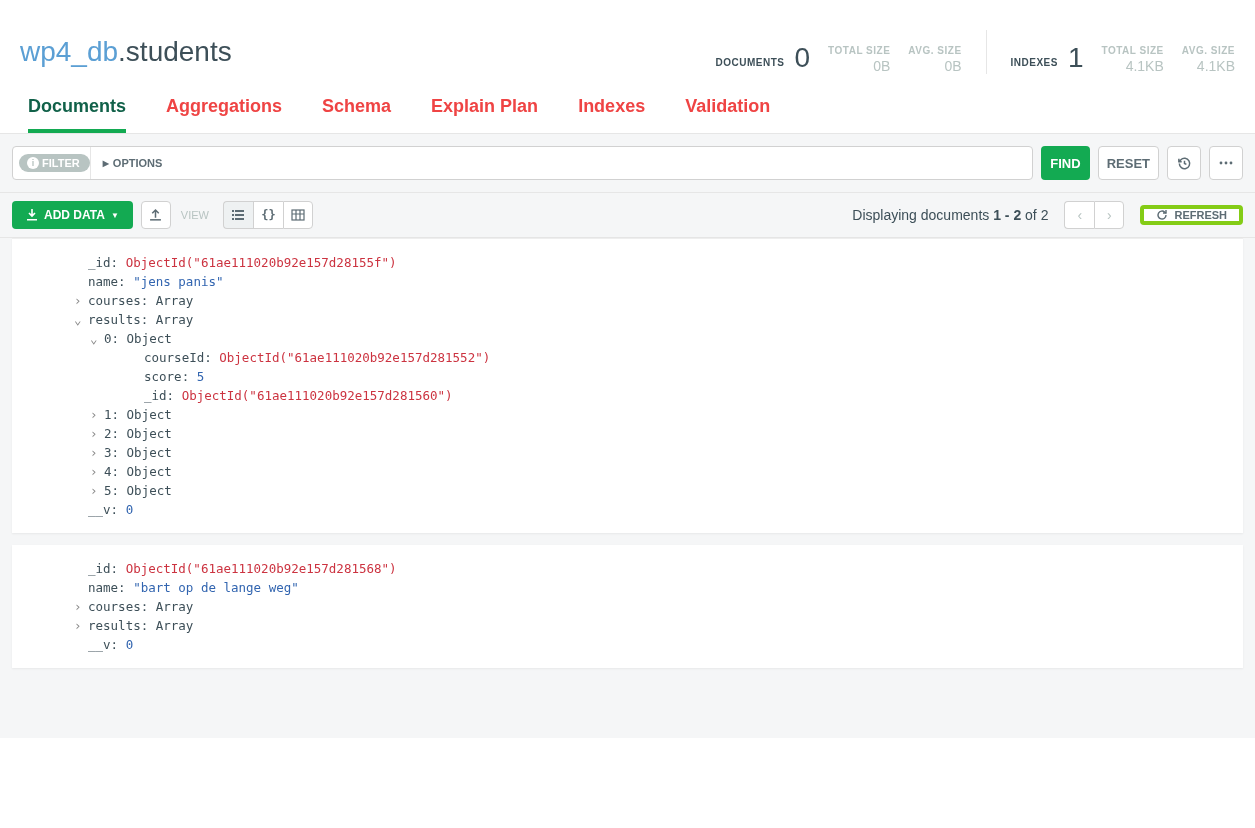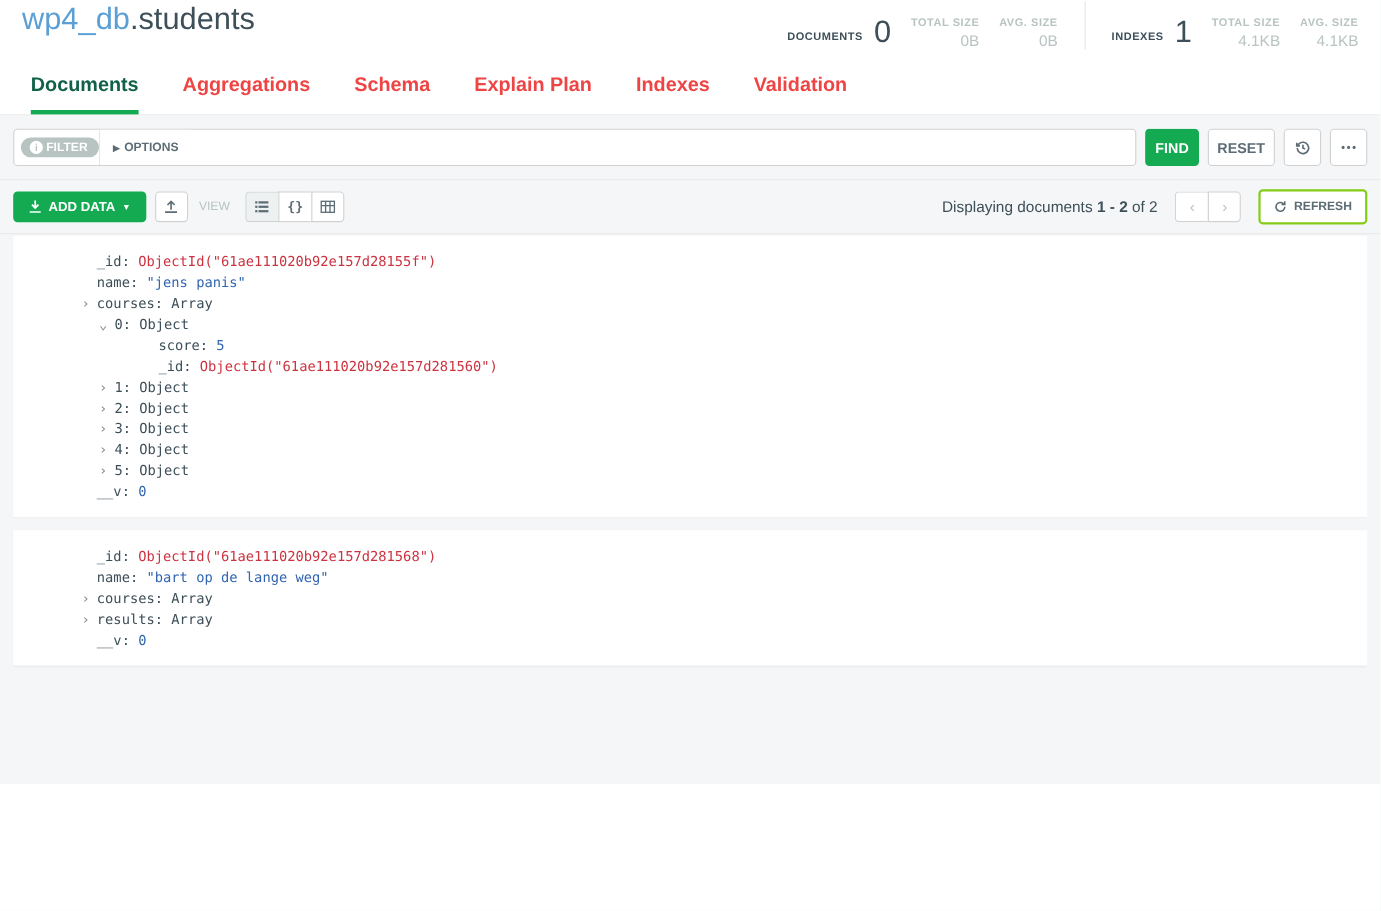--- a/index.html
+++ b/index.html
@@ -1,18 +1,18 @@
 <!DOCTYPE html>
 <html><head>
 <meta charset="utf-8">
 <style>
 * { margin: 0; padding: 0; box-sizing: border-box; }
 body { font-family: -apple-system, BlinkMacSystemFont, "Segoe UI", Helvetica, Arial, sans-serif; font-size: 13px; color: #3d4f58; background: #fff; }
 
-.header { display: flex; align-items: flex-start; padding: 1px 20px 0 20px; }
+.header { display: flex; align-items: center; padding: 30px 20px 0 20px; }
 .title { font-size: 28px; font-weight: 400; }
 .title .db { color: #5b9fd4; }
 .title .coll { color: #3d4f58; }
 .stats { margin-left: auto; display: flex; align-items: flex-end; gap: 18px; }
 .stat-group { display: flex; align-items: flex-end; gap: 10px; }
 .stat-label { font-size: 10px; font-weight: 700; letter-spacing: 0.5px; color: #3d4f58; text-transform: uppercase; padding-bottom: 6px; }
 .stat-val { font-size: 28px; color: #3d4f58; font-weight: 300; }
 .stat-col { text-align: right; }
 .stat-col .s-label { font-size: 10px; font-weight: 700; letter-spacing: 0.5px; color: #b8c4c2; }
 .stat-col .s-val { font-size: 14px; color: #b8c4c2; margin-top: 2px; }
@@ -41,21 +41,21 @@
 .view-group .sm-btn { border-radius: 0; border-right: none; }
 .view-group .sm-btn:first-child { border-top-left-radius: 4px; border-bottom-left-radius: 4px; }
 .view-group .sm-btn:last-child { border-top-right-radius: 4px; border-bottom-right-radius: 4px; border-right: 1px solid #d1d1d1; }
 .view-group .sm-btn.active { background: #eef1f2; }
 .spacer { flex: 1; }
 .display-text { font-size: 14px; color: #3d4f58; }
 .pager { display: inline-flex; margin: 0 8px; }
 .pager .sm-btn { border-radius: 0; }
 .pager .sm-btn:first-child { border-top-left-radius: 4px; border-bottom-left-radius: 4px; border-right:none;}
 .pager .sm-btn:last-child { border-top-right-radius: 4px; border-bottom-right-radius: 4px; }
-.refresh-btn { height: 32px; background: #fff; border: 2px solid #84cc16; border-radius: 4px; padding: 0 12px; font-size: 11px; font-weight: 700; color: #5d6c74; display: inline-flex; align-items: center; gap: 6px; cursor:pointer;}
+.refresh-btn { height: 20px; background: #fff; border: 4px solid #84cc16; border-radius: 4px; padding: 0 12px; font-size: 11px; font-weight: 700; color: #5d6c74; display: inline-flex; align-items: center; gap: 6px; cursor:pointer;}
 
 .doc-area { background: #f5f6f7; padding: 0; min-height: 500px; }
 .doc-card { background: #fff; margin: 0 12px 12px 12px; padding: 14px 20px 14px 76px; box-shadow: 0 1px 2px rgba(0,0,0,0.06); font-family: Menlo, Consolas, monospace; font-size: 12.5px; line-height: 19px; }
 .doc-card:first-child { margin-top: 0; border-top: 1px solid #eee;}
 .row { white-space: pre; }
 .k { color: #3d4f58; }
 .colon { color: #3d4f58; }
 .vstr { color: #cc3340; }
 .vblue { color: #3265b0; }
 .vtype { color: #3d4f58; }
@@ -196,21 +196,23 @@
       </svg>
     <span>REFRESH</span>
   </button>
 </div>
 
 <div class="doc-area" id="doc-area">
     <div class="doc-card">
       <div class="row indent0"><span class="k">_id</span><span class="colon">: </span><span class="vstr">ObjectId("61ae111020b92e157d28155f")</span></div>
       <div class="row indent0"><span class="k">name</span><span class="colon">: </span><span class="vblue">"jens panis"</span></div>
       <div class="row indent0"><span class="expander">›</span><span class="k">courses</span><span class="colon">: </span><span class="vtype">Array</span></div>
+      <div class="row indent0"><span class="expander">⌄</span><span class="k">results</span><span class="colon">: </span><span class="vtype">Array</span></div>
       <div class="row indent1"><span class="expander">⌄</span><span class="k">0</span><span class="colon">: </span><span class="vtype">Object</span></div>
+      <div class="row indent3"><span class="k">courseId</span><span class="colon">: </span><span class="vstr">ObjectId("61ae111020b92e157d281552")</span></div>
       <div class="row indent3"><span class="k">score</span><span class="colon">: </span><span class="vnum">5</span></div>
       <div class="row indent3"><span class="k">_id</span><span class="colon">: </span><span class="vstr">ObjectId("61ae111020b92e157d281560")</span></div>
       <div class="row indent1"><span class="expander">›</span><span class="k">1</span><span class="colon">: </span><span class="vtype">Object</span></div>
       <div class="row indent1"><span class="expander">›</span><span class="k">2</span><span class="colon">: </span><span class="vtype">Object</span></div>
       <div class="row indent1"><span class="expander">›</span><span class="k">3</span><span class="colon">: </span><span class="vtype">Object</span></div>
       <div class="row indent1"><span class="expander">›</span><span class="k">4</span><span class="colon">: </span><span class="vtype">Object</span></div>
       <div class="row indent1"><span class="expander">›</span><span class="k">5</span><span class="colon">: </span><span class="vtype">Object</span></div>
       <div class="row indent0"><span class="k">__v</span><span class="colon">: </span><span class="vnum">0</span></div>
     </div>
     <div class="doc-card">

